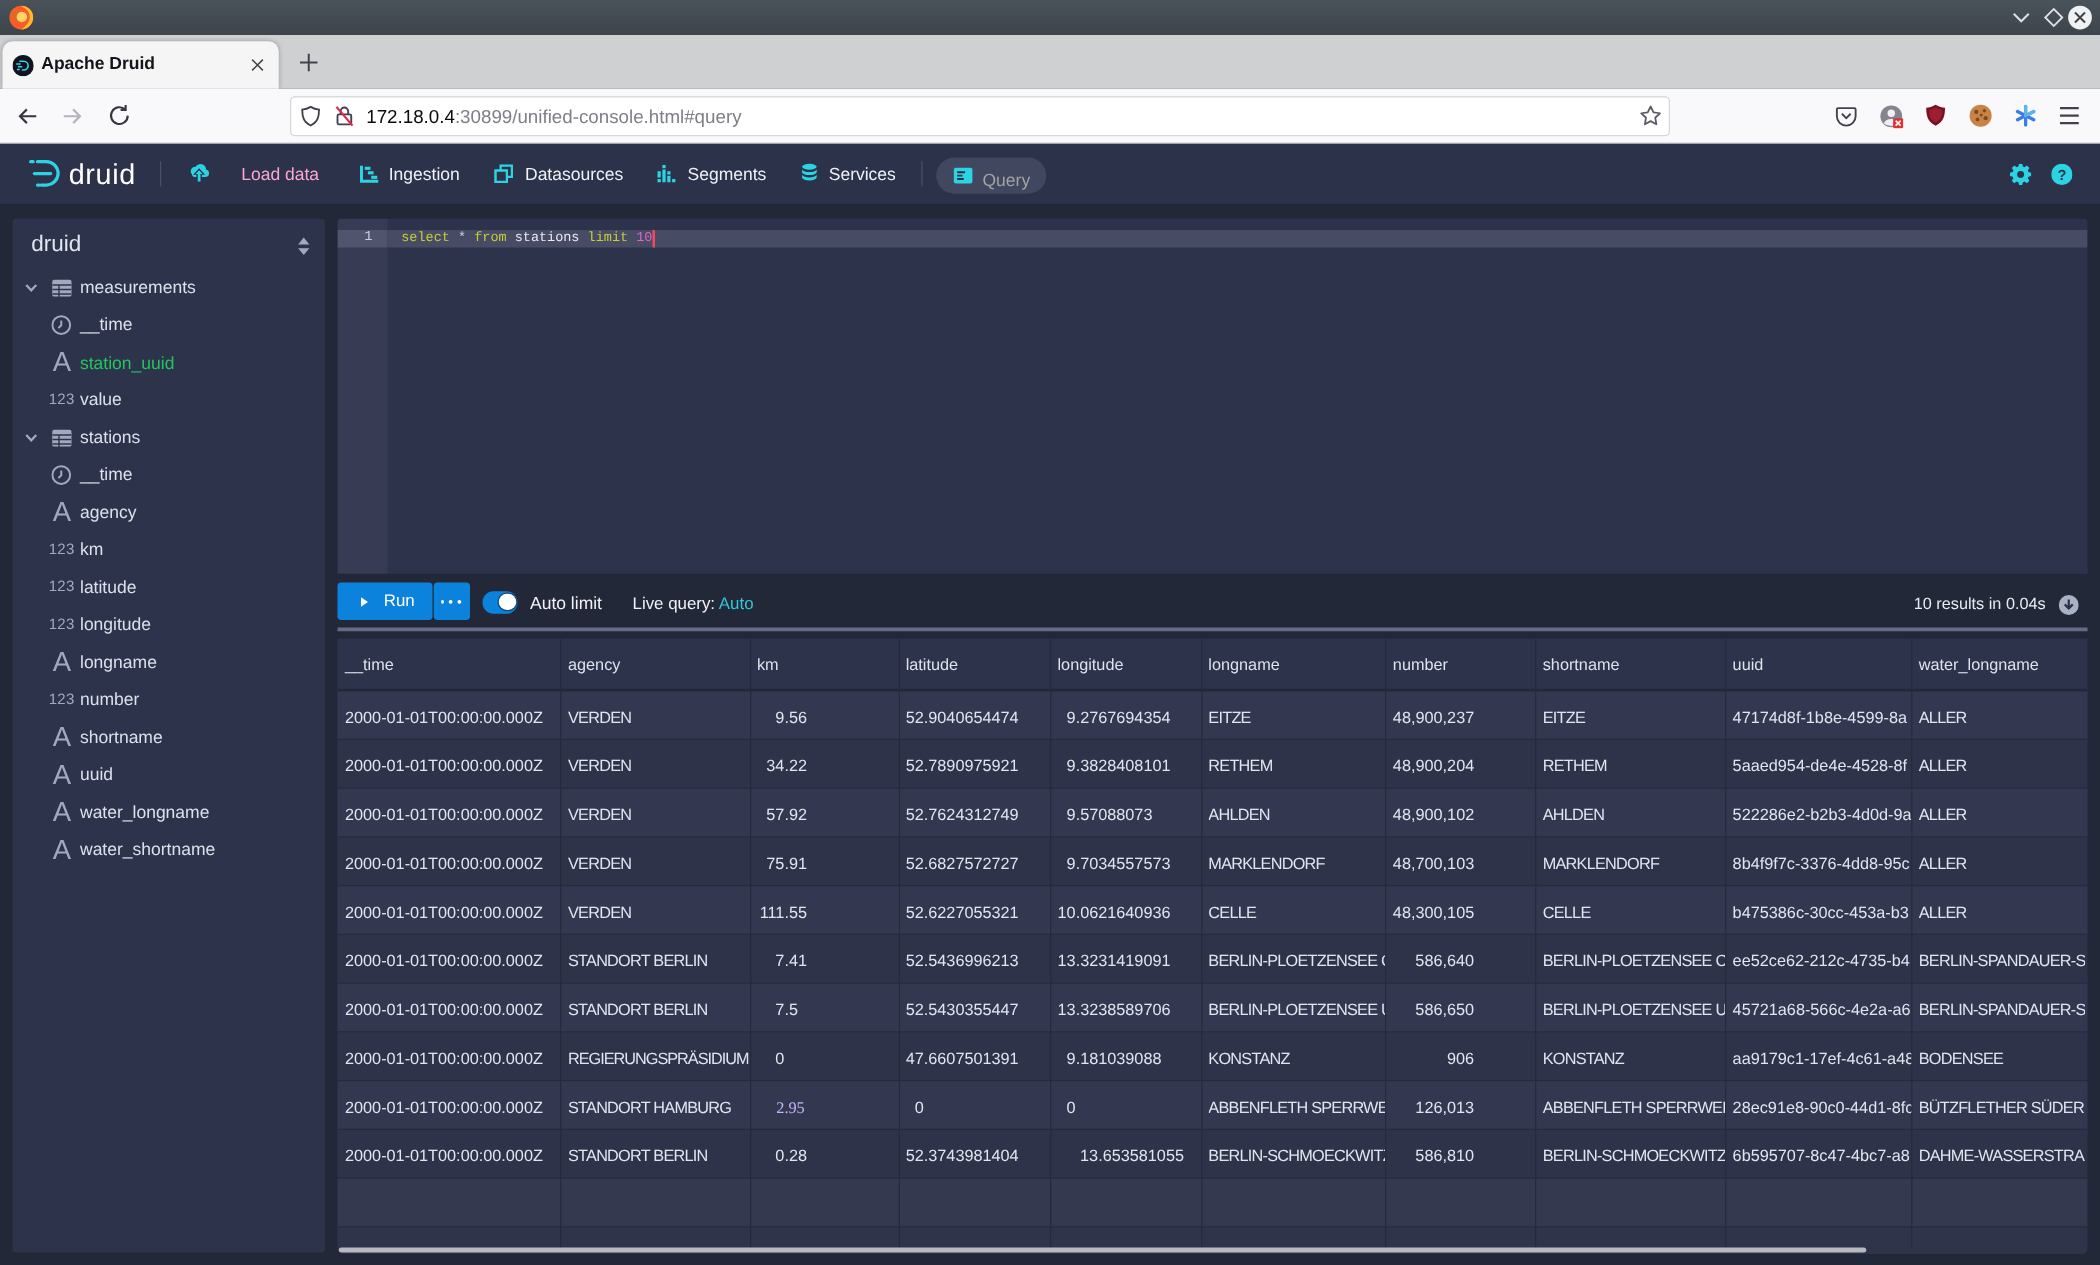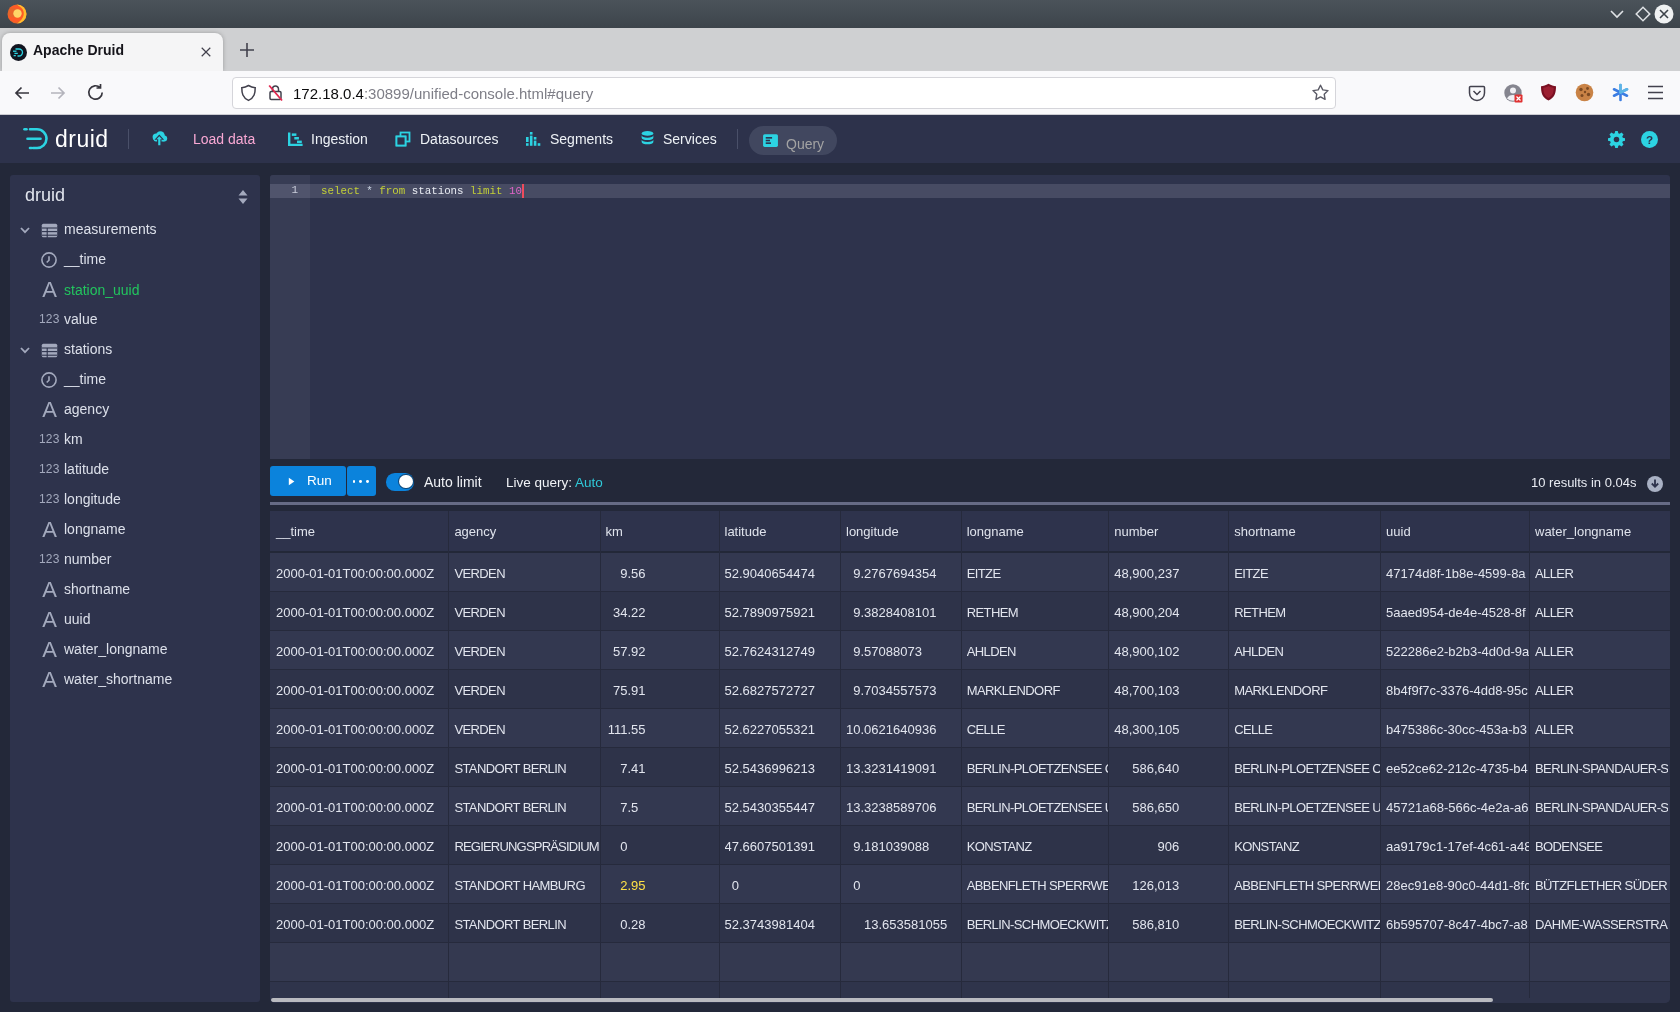--- a/index.html
+++ b/index.html
@@ -445,21 +445,21 @@
 <div class="abs" style="left:335.5px;top:328.5px;width:113.0px;font-size:13px;color:#e2e5ee;white-space:nowrap;overflow:hidden;"><span style="display:inline-block;width:22px;text-align:right;">0</span></div>
 <div class="abs" style="left:454.5px;top:328.5px;width:115.5px;font-size:13px;color:#e2e5ee;white-space:nowrap;overflow:hidden;"><span style="display:inline-block;width:14.5px;text-align:right;">47</span>.6607501391</div>
 <div class="abs" style="left:576px;top:328.5px;width:114.70000000000005px;font-size:13px;color:#e2e5ee;white-space:nowrap;overflow:hidden;"><span style="display:inline-block;width:14.5px;text-align:right;">9</span>.181039088</div>
 <div class="abs" style="left:696.7px;top:328.5px;width:141.5999999999999px;font-size:13px;color:#e2e5ee;white-space:nowrap;overflow:hidden;letter-spacing:-0.6px;">KONSTANZ</div>
 <div class="abs" style="left:844.3px;top:328.5px;width:113.90000000000009px;font-size:13px;color:#e2e5ee;white-space:nowrap;overflow:hidden;"><span style="display:inline-block;width:65px;text-align:right;">906</span></div>
 <div class="abs" style="left:964.2px;top:328.5px;width:145.89999999999986px;font-size:13px;color:#e2e5ee;white-space:nowrap;overflow:hidden;letter-spacing:-0.6px;">KONSTANZ</div>
 <div class="abs" style="left:1116.1px;top:328.5px;width:142.9000000000001px;font-size:13px;color:#e2e5ee;white-space:nowrap;overflow:hidden;">aa9179c1-17ef-4c61-a48</div>
 <div class="abs" style="left:1265px;top:328.5px;width:133px;font-size:13px;color:#e2e5ee;white-space:nowrap;overflow:hidden;letter-spacing:-0.6px;">BODENSEE</div>
 <div class="abs" style="left:6px;top:367.5px;width:172.39999999999998px;font-size:13px;color:#e2e5ee;white-space:nowrap;overflow:hidden;">2000-01-01T00:00:00.000Z</div>
 <div class="abs" style="left:184.39999999999998px;top:367.5px;width:145.10000000000002px;font-size:13px;color:#e2e5ee;white-space:nowrap;overflow:hidden;letter-spacing:-0.6px;">STANDORT HAMBURG</div>
-<div class="abs" style="left:335.5px;top:367.5px;width:113.0px;font-size:13px;color:#fde047;white-space:nowrap;overflow:hidden;"><span style="display:inline-block;width:22px;text-align:right;">2</span>.95</div>
+<div class="abs" style="left:335.5px;top:367.5px;width:113.0px;font-size:13px;color:#c4b5fd;white-space:nowrap;overflow:hidden;font-family:Liberation Serif, serif;"><span style="display:inline-block;width:22px;text-align:right;">2</span>.95</div>
 <div class="abs" style="left:454.5px;top:367.5px;width:115.5px;font-size:13px;color:#e2e5ee;white-space:nowrap;overflow:hidden;"><span style="display:inline-block;width:14.5px;text-align:right;">0</span></div>
 <div class="abs" style="left:576px;top:367.5px;width:114.70000000000005px;font-size:13px;color:#e2e5ee;white-space:nowrap;overflow:hidden;"><span style="display:inline-block;width:14.5px;text-align:right;">0</span></div>
 <div class="abs" style="left:696.7px;top:367.5px;width:141.5999999999999px;font-size:13px;color:#e2e5ee;white-space:nowrap;overflow:hidden;letter-spacing:-0.6px;">ABBENFLETH SPERRWERK</div>
 <div class="abs" style="left:844.3px;top:367.5px;width:113.90000000000009px;font-size:13px;color:#e2e5ee;white-space:nowrap;overflow:hidden;"><span style="display:inline-block;width:65px;text-align:right;">126,013</span></div>
 <div class="abs" style="left:964.2px;top:367.5px;width:145.89999999999986px;font-size:13px;color:#e2e5ee;white-space:nowrap;overflow:hidden;letter-spacing:-0.6px;">ABBENFLETH SPERRWERK</div>
 <div class="abs" style="left:1116.1px;top:367.5px;width:142.9000000000001px;font-size:13px;color:#e2e5ee;white-space:nowrap;overflow:hidden;">28ec91e8-90c0-44d1-8fc</div>
 <div class="abs" style="left:1265px;top:367.5px;width:133px;font-size:13px;color:#e2e5ee;white-space:nowrap;overflow:hidden;letter-spacing:-0.6px;">BÜTZFLETHER SÜDERELBE</div>
 <div class="abs" style="left:6px;top:406.5px;width:172.39999999999998px;font-size:13px;color:#e2e5ee;white-space:nowrap;overflow:hidden;">2000-01-01T00:00:00.000Z</div>
 <div class="abs" style="left:184.39999999999998px;top:406.5px;width:145.10000000000002px;font-size:13px;color:#e2e5ee;white-space:nowrap;overflow:hidden;letter-spacing:-0.6px;">STANDORT BERLIN</div>
 <div class="abs" style="left:335.5px;top:406.5px;width:113.0px;font-size:13px;color:#e2e5ee;white-space:nowrap;overflow:hidden;"><span style="display:inline-block;width:22px;text-align:right;">0</span>.28</div>

